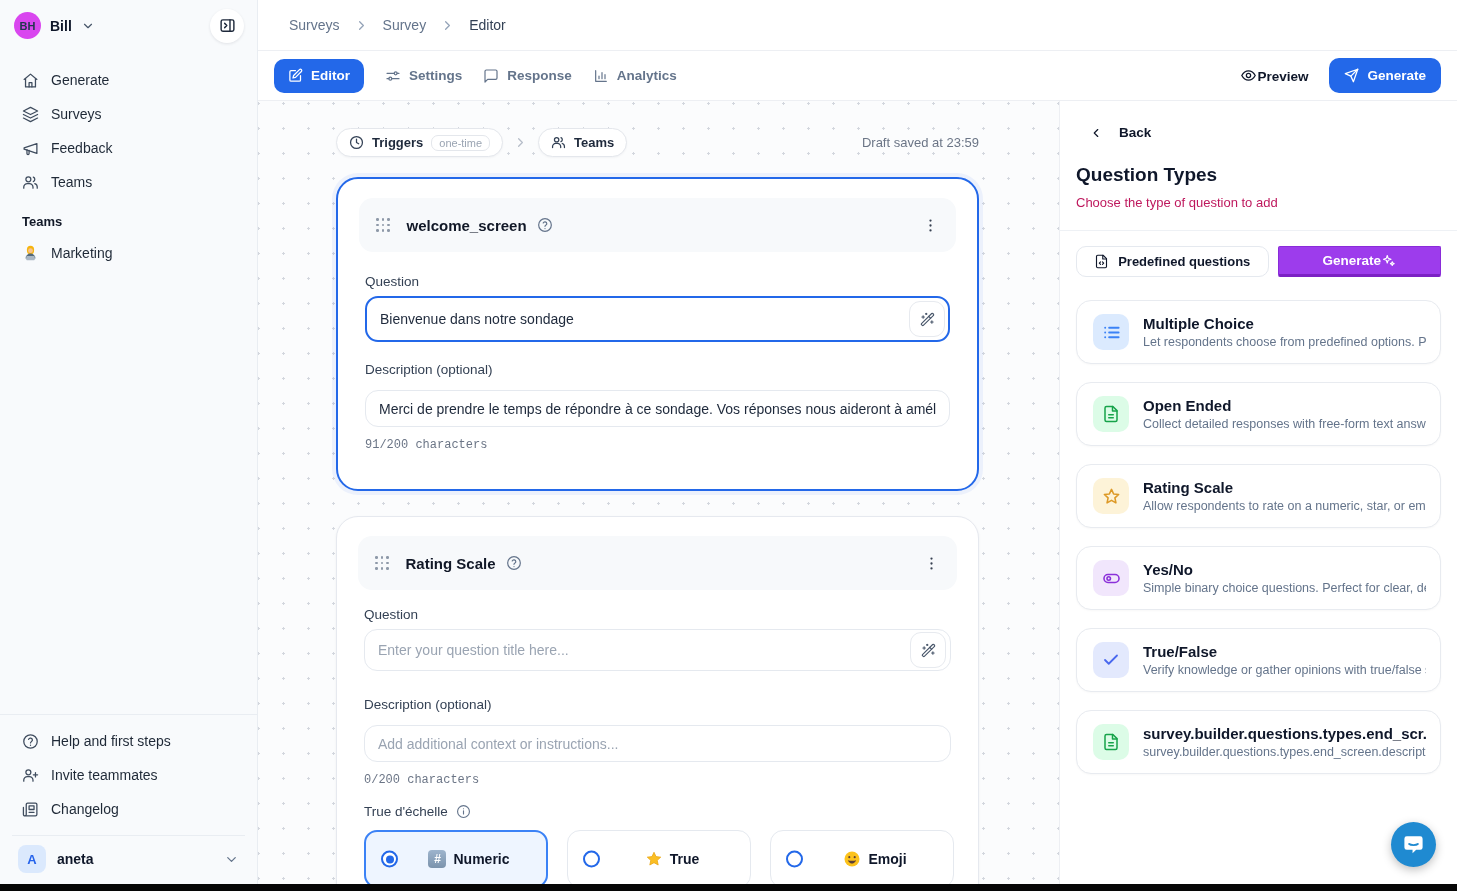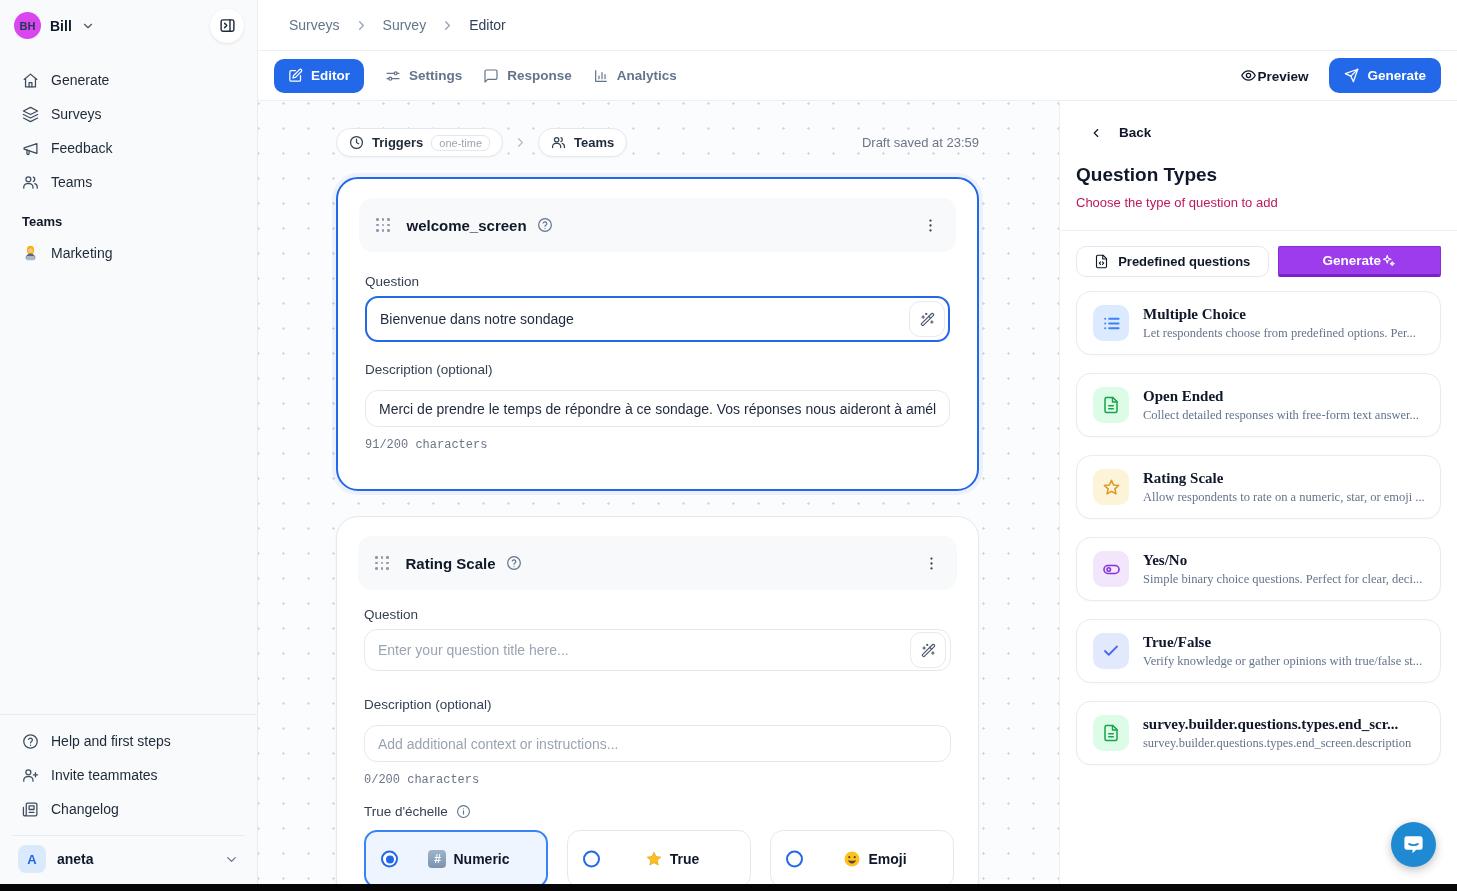--- a/index.html
+++ b/index.html
@@ -83,21 +83,21 @@
 
   
   .panel { position:absolute; left:1059px; top:101px; width:398px; height:783px; background:#fff; border-left:1px solid #edeff3; }
   .back-row { position:absolute; top:24px; left:29px; display:flex; align-items:center; gap:16px; font-size:13.5px; font-weight:600; color:#0f172a; cursor:pointer; }
   .panel-title { position:absolute; top:63px; left:16px; font-size:19px; font-weight:700; color:#0f172a; }
   .panel-sub { position:absolute; top:94px; left:16px; font-size:13px; color:#be185d; }
   .panel-divider { position:absolute; top:129px; left:0; right:0; border-top:1px solid #eef1f5; }
   .panel-actions { position:absolute; top:145px; left:16px; right:16px; display:flex; gap:9px; }
   .btn-predef { flex:1.18; height:31px; border:1px solid #e5e9ef; border-radius:10px; background:#fff; display:flex; align-items:center; justify-content:center; gap:9px; font-size:13px; font-weight:600; color:#0f172a; font-family:inherit; cursor:pointer; }
   .btn-generate { flex:1; height:31px; border:1px solid #8a2bd9; border-bottom:3px solid #7c21c4; border-radius:2px; background:#9d3cec; color:#fff; display:flex; align-items:center; justify-content:center; font-size:13.5px; font-weight:600; font-family:inherit; cursor:pointer; }
-  .type-list { position:absolute; top:190px; left:16px; right:16px;font-family:Liberation Serif, serif; }
+  .type-list { position:absolute; top:199px; left:16px; right:16px; }
   .type-card { height:64px; border:1px solid #e8ebf0; border-radius:15px; background:#fff; box-shadow:0 1px 2px rgba(16,24,40,.03); display:flex; align-items:center; gap:14px; padding:0 14px 0 16px; margin-bottom:18px; cursor:pointer; }
   .type-ic { flex:0 0 36px; height:36px; border-radius:10px; display:flex; align-items:center; justify-content:center; }
   .type-texts { min-width:0; flex:1; }
   .type-name { font-size:15px; font-weight:700; color:#0f172a; white-space:nowrap; overflow:hidden; }
   .type-desc { font-size:12.5px; color:#64748b; white-space:nowrap; overflow:hidden; margin-top:3px; }
   .ic-mc { background:#dbeafe; color:#3b82f6; }
   .ic-oe { background:#dcfce7; color:#16a34a; }
   .ic-rs { background:#fdf3d8; color:#dd9926; }
   .ic-yn { background:#f1e6fc; color:#8b30d9; }
   .ic-tf { background:#e3e9fd; color:#4968ee; }

